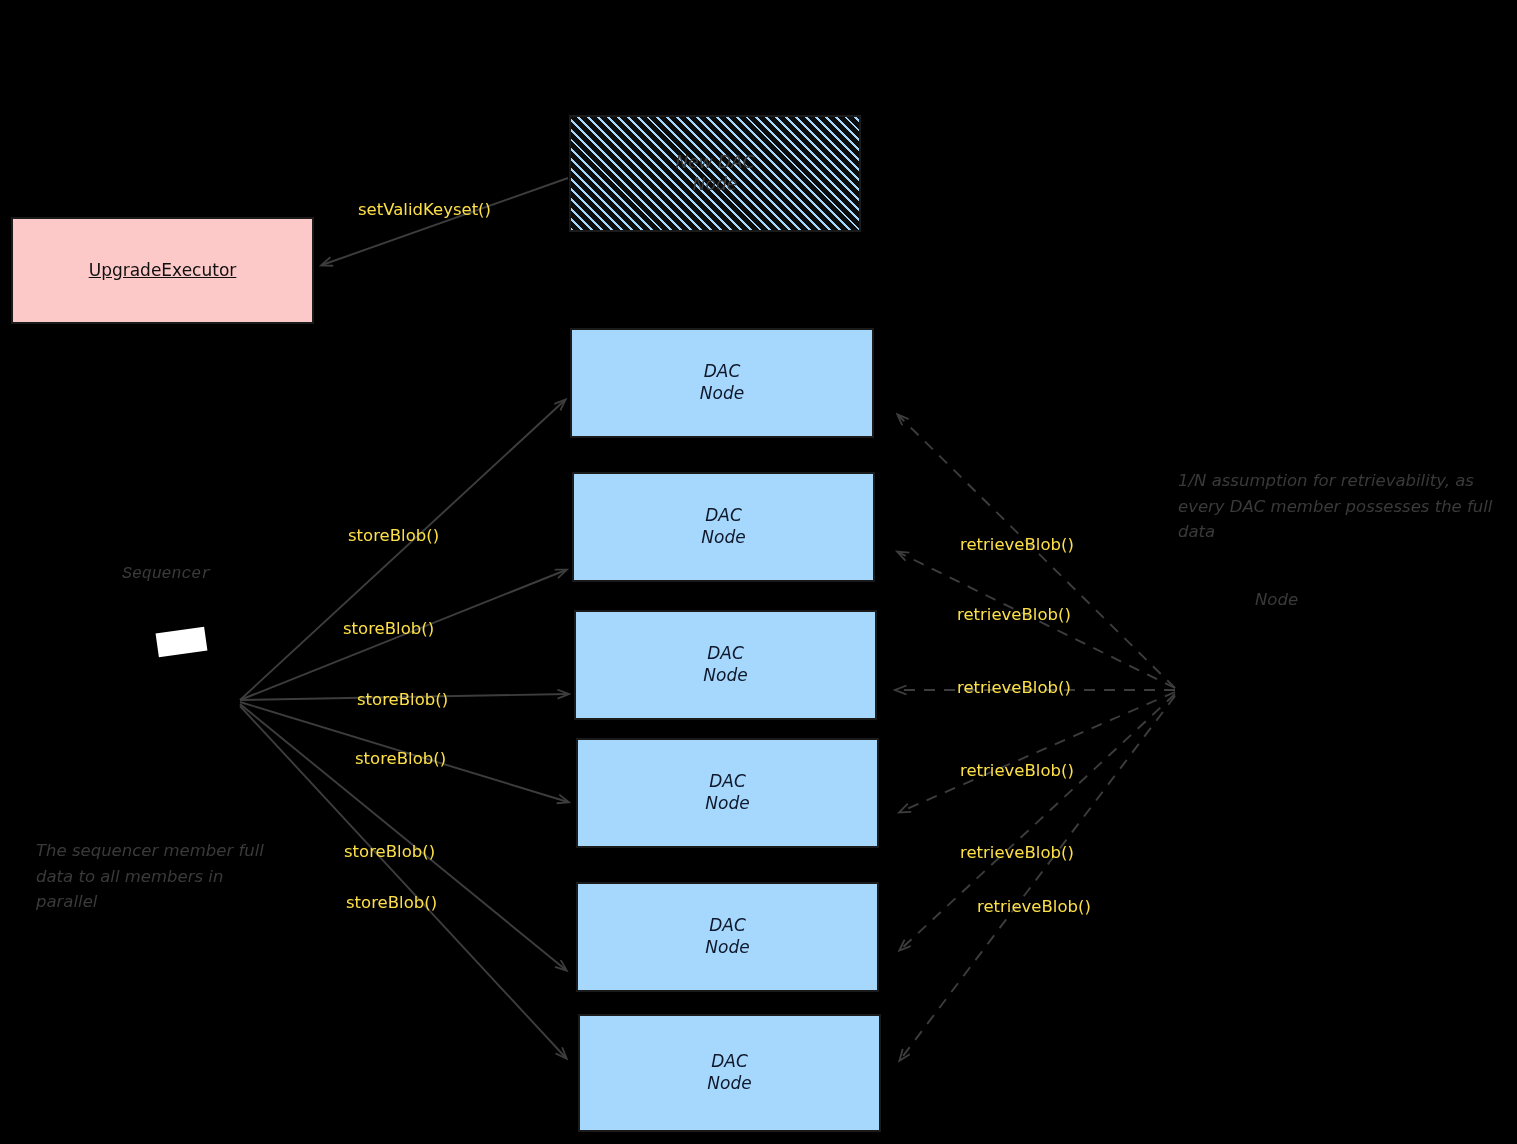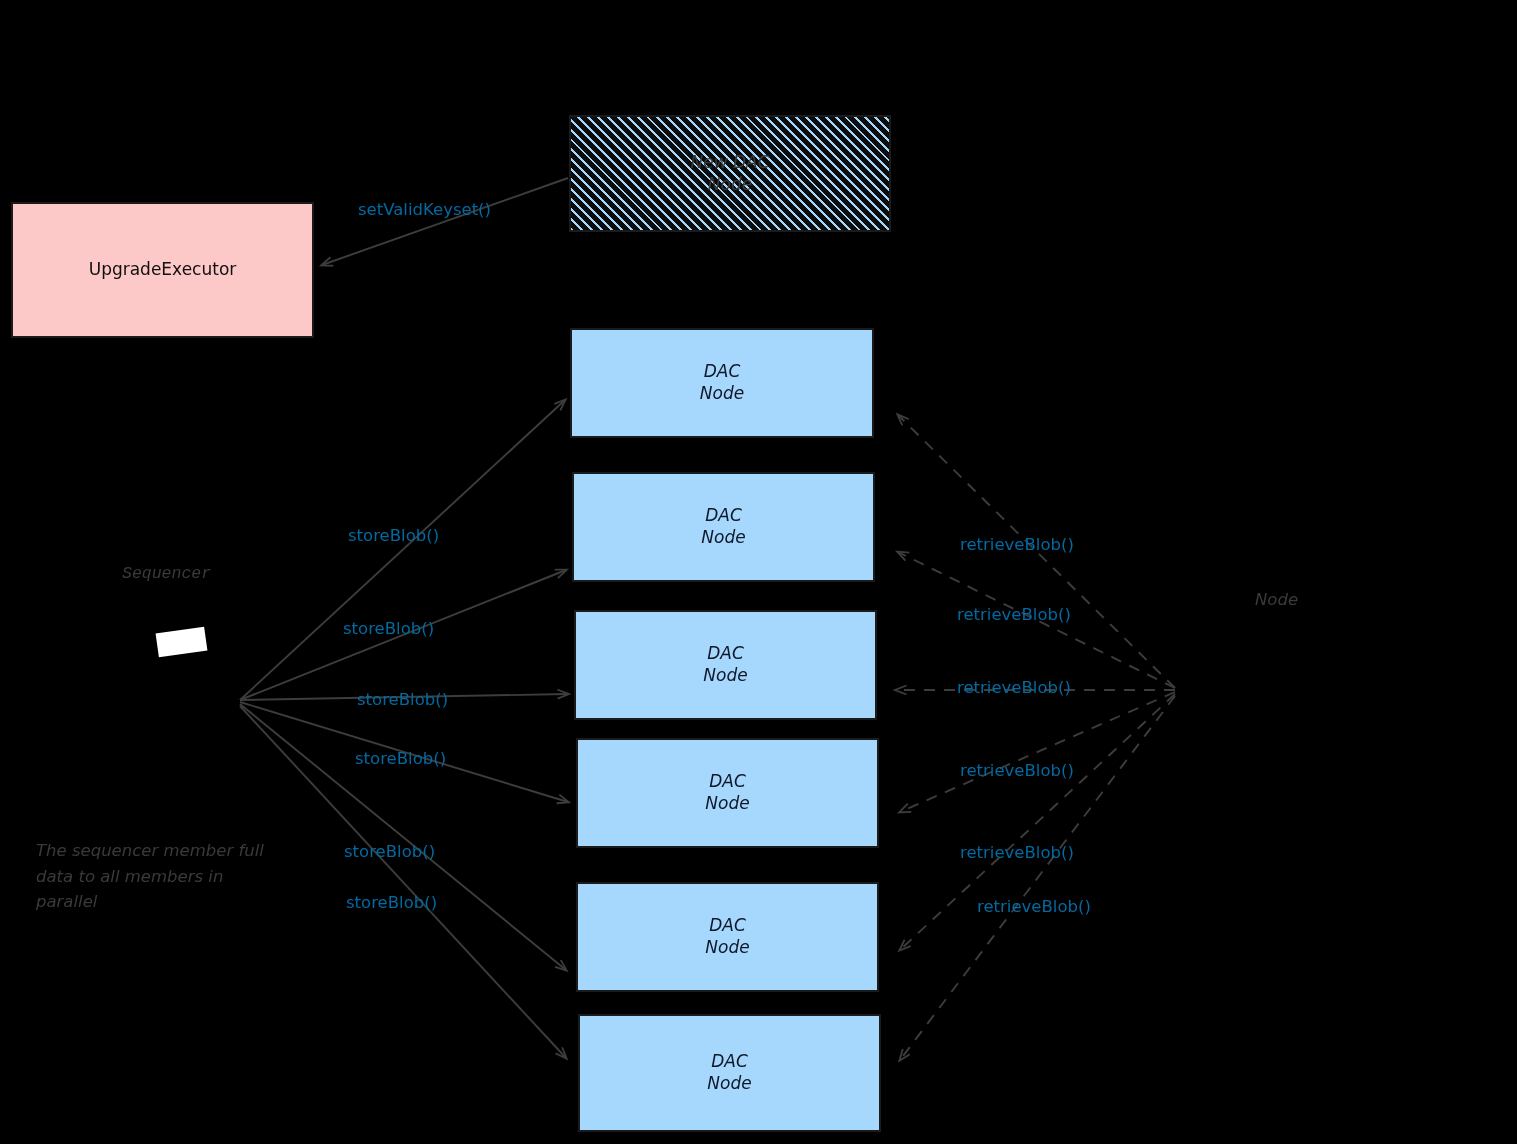--- a/index.html
+++ b/index.html
@@ -61,21 +61,21 @@
   .hatch-box .line { position: relative; z-index: 2; }
   .lbl {
     position: absolute;
     color: #3c3c3c;
     font-size: 16.5px;
     white-space: nowrap;
     font-style: italic;
     font-family: "DejaVu Sans", sans-serif;
   }
   .lbl.call {
-    color: #0369a1;
+    color: #fde047;
     font-style: normal;
   }
   .note {
     position: absolute;
     color: #3a3a3a;
     font-size: 16.5px;
     line-height: 1.55;
     font-style: italic;
     font-family: "DejaVu Sans", sans-serif;
   }
@@ -127,26 +127,26 @@
       <path d="M1175,688 L898,415" marker-end="url(#arrowDash)"></path>
       <path d="M1175,688 L898,552" marker-end="url(#arrowDash)"></path>
       <path d="M1175,690 L896,690" marker-end="url(#arrowDash)"></path>
       <path d="M1175,692 L900,812" marker-end="url(#arrowDash)"></path>
       <path d="M1175,694 L900,950" marker-end="url(#arrowDash)"></path>
       <path d="M1175,696 L900,1060" marker-end="url(#arrowDash)"></path>
     </g>
   </svg>
 
 
-  <div class="box hatch-box" style="left:569px; top:115px; width:322px; height:117px;">
+  <div class="box hatch-box" style="left:569px; top:115px; width:292px; height:117px;">
     <span class="line">New DAC</span>
     <span class="line">Node</span>
   </div>
 
-  <div class="box upgrade-box" style="left:11px; top:202px; width:303px; height:136px;">
+  <div class="box upgrade-box" style="left:11px; top:217px; width:303px; height:107px;text-decoration:underline;">
     <span>UpgradeExecutor</span>
   </div>
 
   <div class="lbl call" style="left:358px; top:200px;">setValidKeyset()</div>
 
   <div class="box dac-box" style="left:570px; top:328px; width:304px; height:110px;">
     <span>DAC</span>
     <span>Node</span>
   </div>
 
@@ -187,16 +187,17 @@
   <div class="lbl call" style="left:344px; top:842px;">storeBlob()</div>
   <div class="lbl call" style="left:346px; top:893px;">storeBlob()</div>
 
   <div class="lbl call" style="left:960px; top:535px;">retrieveBlob()</div>
   <div class="lbl call" style="left:957px; top:605px;">retrieveBlob()</div>
   <div class="lbl call" style="left:957px; top:678px;">retrieveBlob()</div>
   <div class="lbl call" style="left:960px; top:761px;">retrieveBlob()</div>
   <div class="lbl call" style="left:960px; top:843px;">retrieveBlob()</div>
   <div class="lbl call" style="left:977px; top:897px;">retrieveBlob()</div>
 
+  <div class="note" style="left:1178px; top:468px; width:330px;">1/N assumption for retrievability, as every DAC member possesses the full data</div>
 
   <div class="note" style="left:36px; top:838px; width:230px;">The sequencer member full data to all members in parallel</div>
 
 </div>
 
 </body></html>

